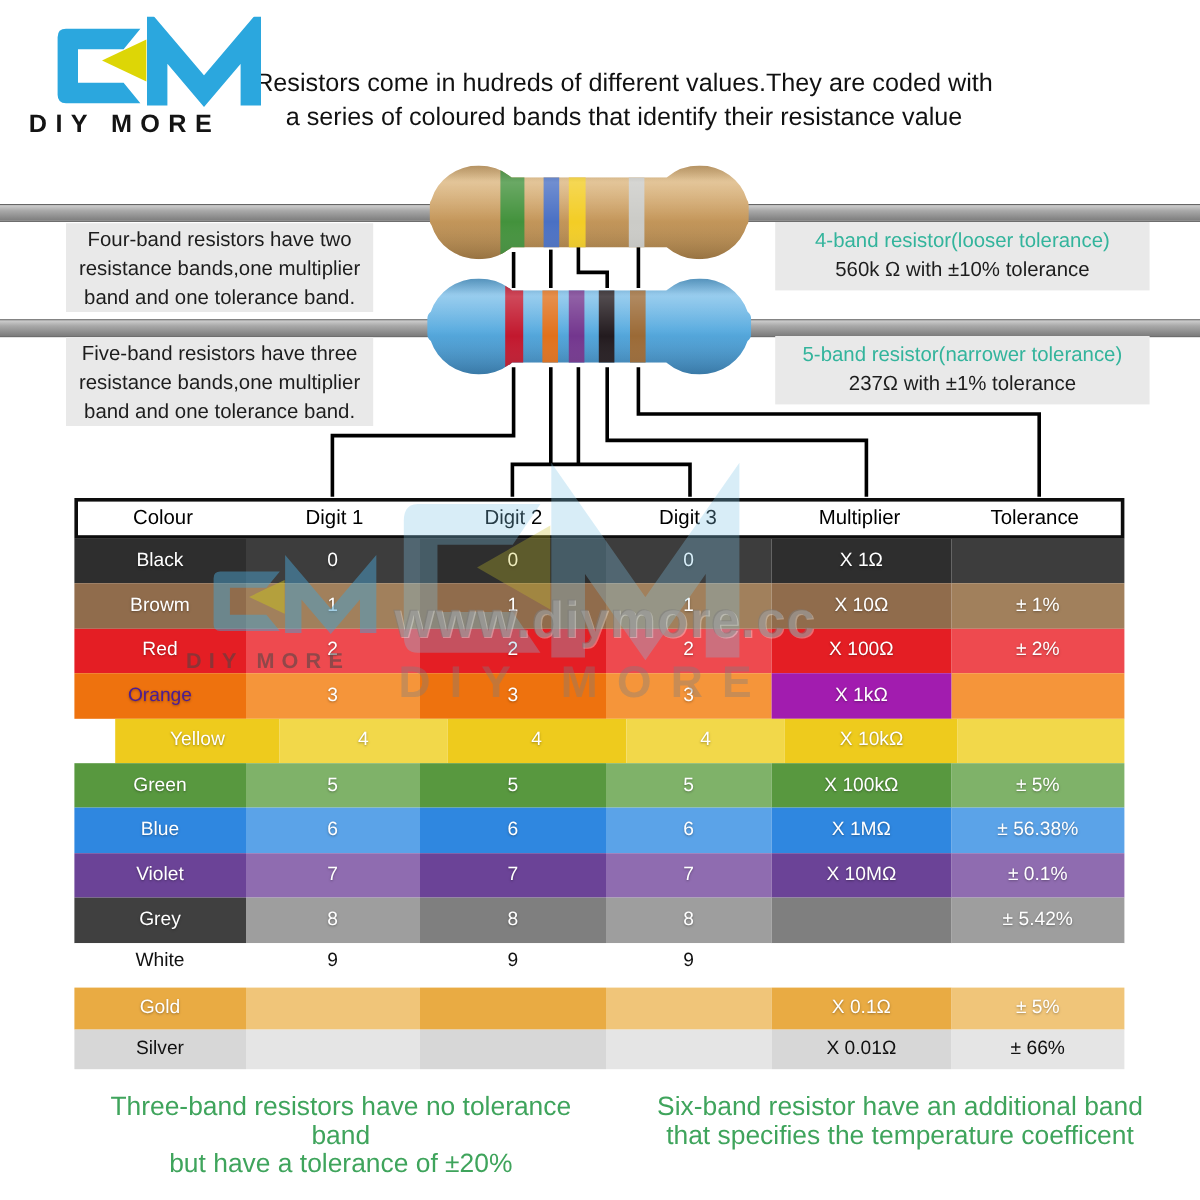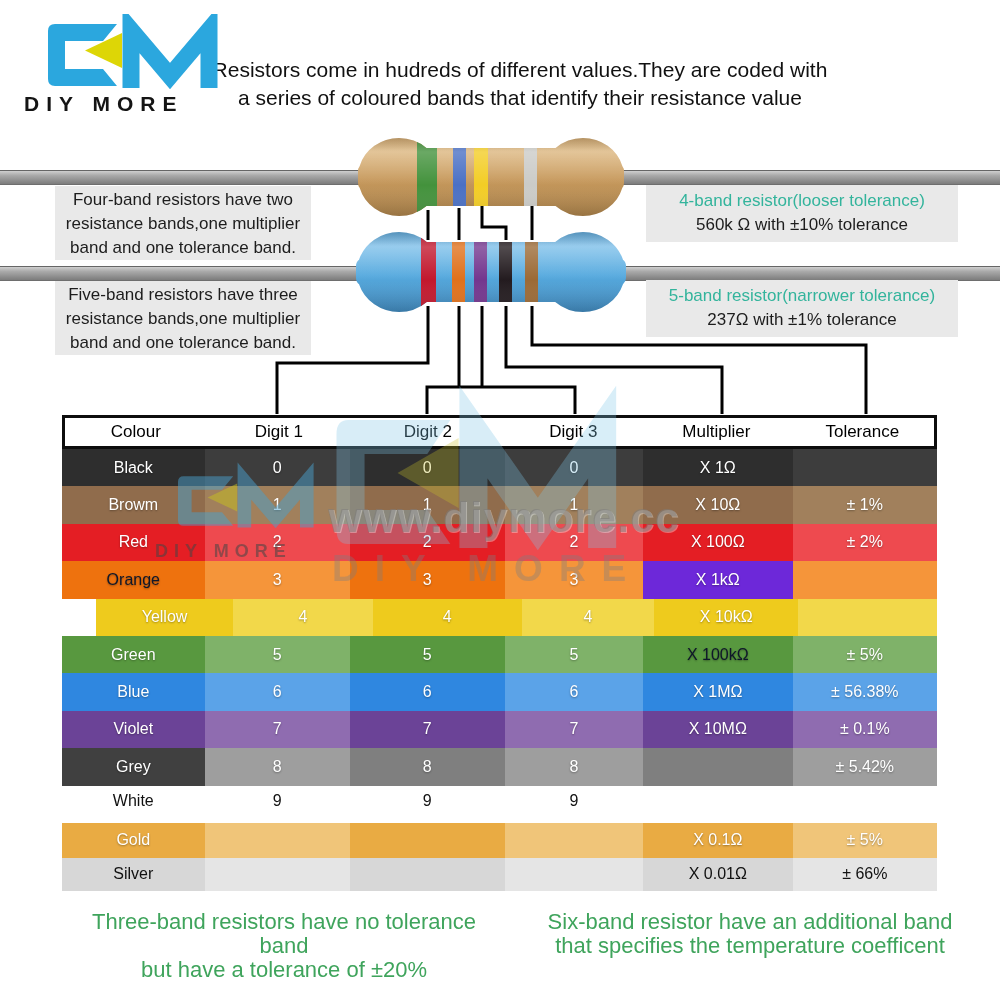--- a/index.html
+++ b/index.html
@@ -188,41 +188,41 @@
         </div>
         <div class="trow" style="height: 37.4px;">
           <div class="cell" style="background: rgb(228, 30, 36); color: rgb(255, 255, 255); text-shadow: rgba(0, 0, 0, 0.35) 0px 1px 2px;">Red</div>
           <div class="cell" style="background: rgb(238, 74, 79); color: rgb(255, 255, 255); text-shadow: rgba(0, 0, 0, 0.35) 0px 1px 2px;">2</div>
           <div class="cell" style="background: rgb(228, 30, 36); color: rgb(255, 255, 255); text-shadow: rgba(0, 0, 0, 0.35) 0px 1px 2px;">2</div>
           <div class="cell" style="background: rgb(238, 74, 79); color: rgb(255, 255, 255); text-shadow: rgba(0, 0, 0, 0.35) 0px 1px 2px;">2</div>
           <div class="cell" style="background: rgb(228, 30, 36); color: rgb(255, 255, 255); text-shadow: rgba(0, 0, 0, 0.35) 0px 1px 2px;">X 100Ω</div>
           <div class="cell" style="background: rgb(238, 74, 79); color: rgb(255, 255, 255); text-shadow: rgba(0, 0, 0, 0.35) 0px 1px 2px;">± 2%</div>
         </div>
         <div class="trow" style="height: 37.4px;">
-          <div class="cell" style="background: rgb(238, 114, 14); color: #0f172a; text-shadow: rgba(0, 0, 0, 0.35) 0px 1px 2px;">Orange</div>
+          <div class="cell" style="background: rgb(238, 114, 14); color: #4c1d95; text-shadow: rgba(0, 0, 0, 0.35) 0px 1px 2px;">Orange</div>
           <div class="cell" style="background: rgb(245, 149, 58); color: rgb(255, 255, 255); text-shadow: rgba(0, 0, 0, 0.35) 0px 1px 2px;">3</div>
           <div class="cell" style="background: rgb(238, 114, 14); color: rgb(255, 255, 255); text-shadow: rgba(0, 0, 0, 0.35) 0px 1px 2px;">3</div>
           <div class="cell" style="background: rgb(245, 149, 58); color: rgb(255, 255, 255); text-shadow: rgba(0, 0, 0, 0.35) 0px 1px 2px;">3</div>
-          <div class="cell" style="background: #6d28d9; color: rgb(255, 255, 255); text-shadow: rgba(0, 0, 0, 0.35) 0px 1px 2px;">X 1kΩ</div>
+          <div class="cell" style="background: #a21caf; color: rgb(255, 255, 255); text-shadow: rgba(0, 0, 0, 0.35) 0px 1px 2px;">X 1kΩ</div>
           <div class="cell" style="background: rgb(245, 149, 58); color: rgb(255, 255, 255); text-shadow: rgba(0, 0, 0, 0.35) 0px 1px 2px;"></div>
         </div>
         <div class="trow" style="height: 37.4px; padding-left: 34px;">
           <div class="cell" style="background: rgb(238, 203, 29); color: rgb(255, 255, 255); text-shadow: rgba(0, 0, 0, 0.35) 0px 1px 2px;">Yellow</div>
           <div class="cell" style="background: rgb(242, 216, 74); color: rgb(255, 255, 255); text-shadow: rgba(0, 0, 0, 0.35) 0px 1px 2px;">4</div>
           <div class="cell" style="background: rgb(238, 203, 29); color: rgb(255, 255, 255); text-shadow: rgba(0, 0, 0, 0.35) 0px 1px 2px;">4</div>
           <div class="cell" style="background: rgb(242, 216, 74); color: rgb(255, 255, 255); text-shadow: rgba(0, 0, 0, 0.35) 0px 1px 2px;">4</div>
           <div class="cell" style="background: rgb(238, 203, 29); color: rgb(255, 255, 255); text-shadow: rgba(0, 0, 0, 0.35) 0px 1px 2px;">X 10kΩ</div>
           <div class="cell" style="background: rgb(242, 216, 74); color: rgb(255, 255, 255); text-shadow: rgba(0, 0, 0, 0.35) 0px 1px 2px;"></div>
         </div>
         <div class="trow" style="height: 37.4px;">
           <div class="cell" style="background: rgb(88, 152, 63); color: rgb(255, 255, 255); text-shadow: rgba(0, 0, 0, 0.35) 0px 1px 2px;">Green</div>
           <div class="cell" style="background: rgb(127, 178, 105); color: rgb(255, 255, 255); text-shadow: rgba(0, 0, 0, 0.35) 0px 1px 2px;">5</div>
           <div class="cell" style="background: rgb(88, 152, 63); color: rgb(255, 255, 255); text-shadow: rgba(0, 0, 0, 0.35) 0px 1px 2px;">5</div>
           <div class="cell" style="background: rgb(127, 178, 105); color: rgb(255, 255, 255); text-shadow: rgba(0, 0, 0, 0.35) 0px 1px 2px;">5</div>
-          <div class="cell" style="background: rgb(88, 152, 63); color: #0f172a; text-shadow: rgba(0, 0, 0, 0.35) 0px 1px 2px;">X 100kΩ</div>
+          <div class="cell" style="background: rgb(88, 152, 63); color: #ffffff; text-shadow: rgba(0, 0, 0, 0.35) 0px 1px 2px;">X 100kΩ</div>
           <div class="cell" style="background: rgb(127, 178, 105); color: rgb(255, 255, 255); text-shadow: rgba(0, 0, 0, 0.35) 0px 1px 2px;">± 5%</div>
         </div>
         <div class="trow" style="height: 37.4px;">
           <div class="cell" style="background: rgb(47, 135, 224); color: rgb(255, 255, 255); text-shadow: rgba(0, 0, 0, 0.35) 0px 1px 2px;">Blue</div>
           <div class="cell" style="background: rgb(91, 163, 232); color: rgb(255, 255, 255); text-shadow: rgba(0, 0, 0, 0.35) 0px 1px 2px;">6</div>
           <div class="cell" style="background: rgb(47, 135, 224); color: rgb(255, 255, 255); text-shadow: rgba(0, 0, 0, 0.35) 0px 1px 2px;">6</div>
           <div class="cell" style="background: rgb(91, 163, 232); color: rgb(255, 255, 255); text-shadow: rgba(0, 0, 0, 0.35) 0px 1px 2px;">6</div>
           <div class="cell" style="background: rgb(47, 135, 224); color: rgb(255, 255, 255); text-shadow: rgba(0, 0, 0, 0.35) 0px 1px 2px;">X 1MΩ</div>
           <div class="cell" style="background: rgb(91, 163, 232); color: rgb(255, 255, 255); text-shadow: rgba(0, 0, 0, 0.35) 0px 1px 2px;">± 56.38%</div>
         </div>

